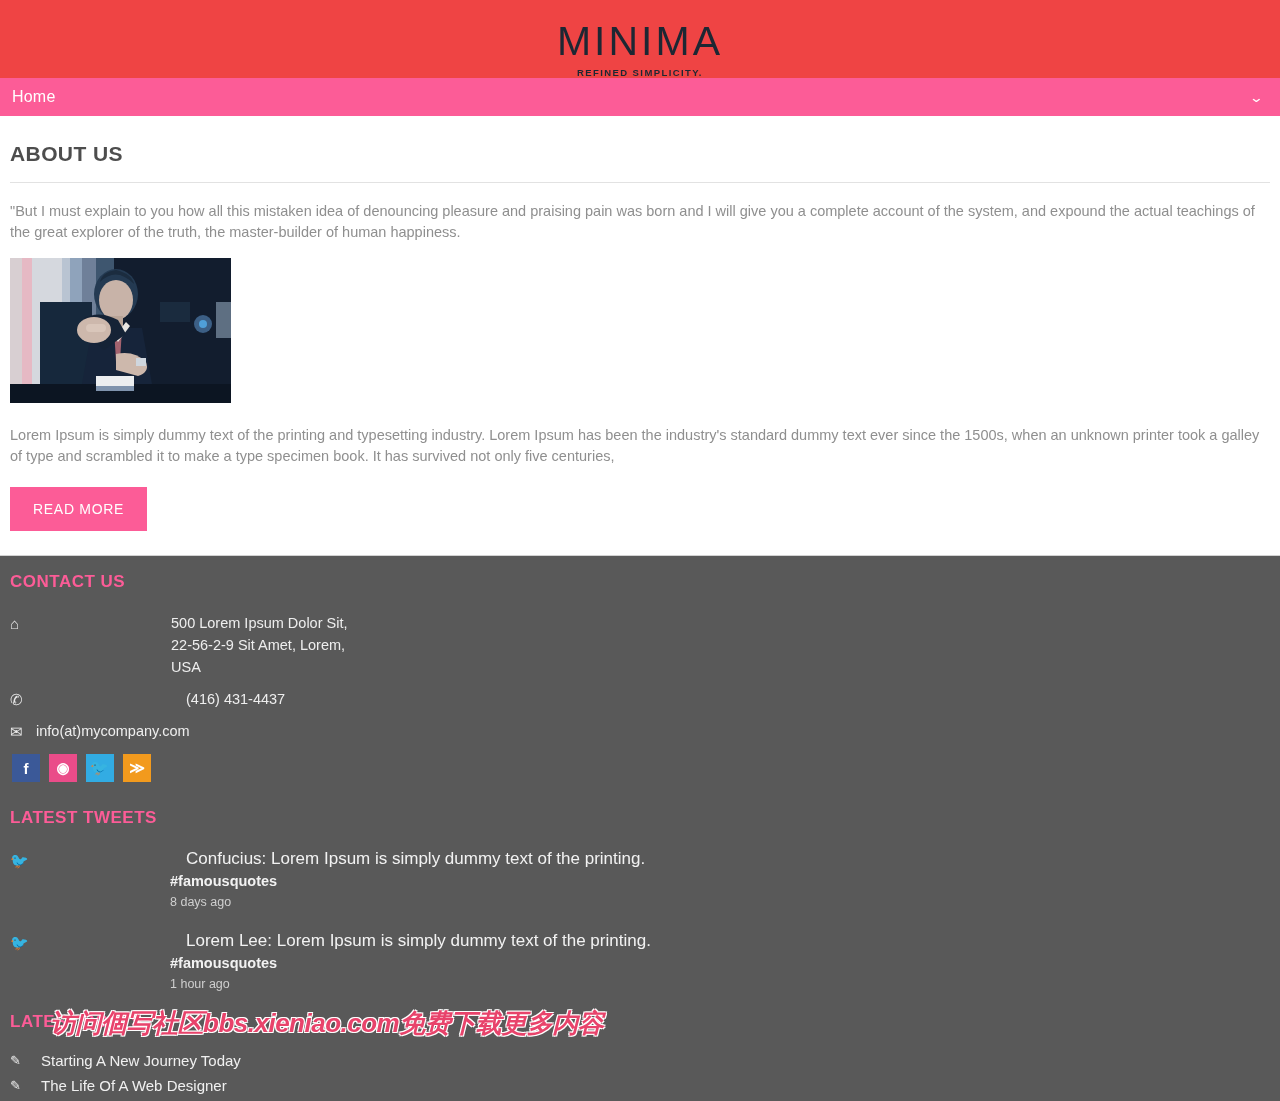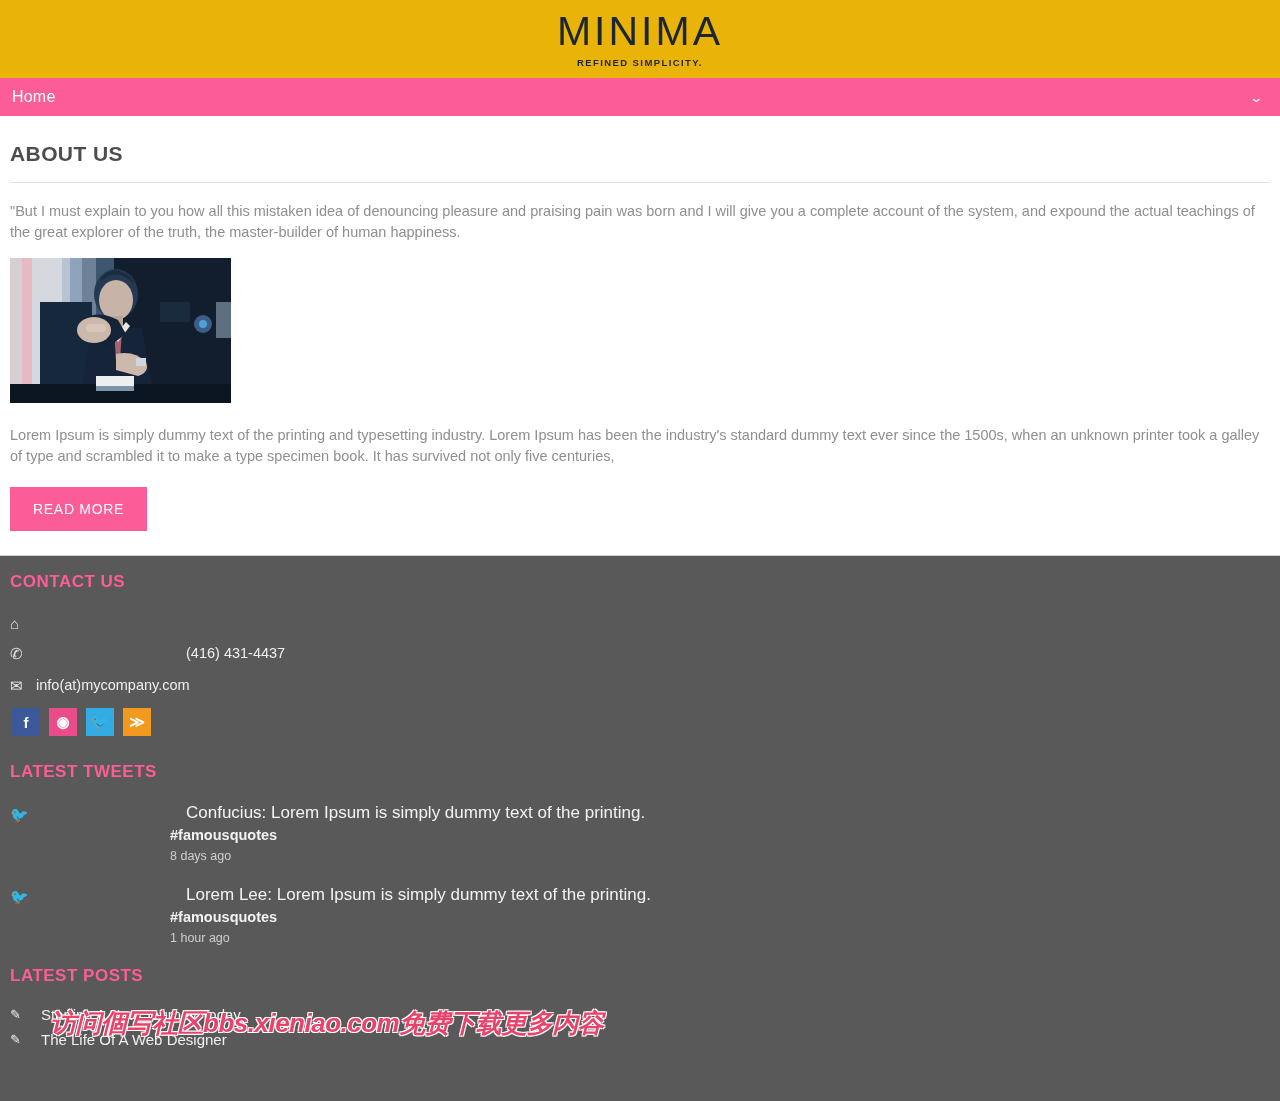--- a/index.html
+++ b/index.html
@@ -11,22 +11,22 @@
     font-family: "Liberation Sans", sans-serif;
   }
   .page { position: relative; width: 1280px; height: 1101px; }
 
   
   .logo-header {
     height: 78px;
     display: flex;
     flex-direction: column;
     align-items: center;
-    justify-content: center;
-    background: #eab308;
+    justify-content: flex-end;
+    background: #ef4444;
   }
   .logo-title {
     font-size: 41px;
     letter-spacing: 3px;
     color: #1d2733;
     font-weight: 400;
     line-height: 1;
     font-family: "Liberation Sans", sans-serif;
   }
   .logo-tagline {
@@ -242,20 +242,25 @@
     <button class="read-more-btn">READ MORE</button>
   </main>
 
   <footer class="footer">
 
     <h2 class="footer-heading">CONTACT US</h2>
 
     <div class="contact-row">
       <span class="contact-icon">⌂</span>
       <span class="addr-spacer"></span>
+      <div>
+        <div class="contact-value">500 Lorem Ipsum Dolor Sit,</div>
+        <div class="contact-value">22-56-2-9 Sit Amet, Lorem,</div>
+        <div class="contact-value">USA</div>
+      </div>
     </div>
 
     <div class="contact-row">
       <span class="contact-icon">✆</span>
       <span class="phone-spacer"></span>
       <span class="contact-value">(416) 431-4437</span>
     </div>
 
     <div class="contact-row">
       <span class="contact-icon">✉</span>

